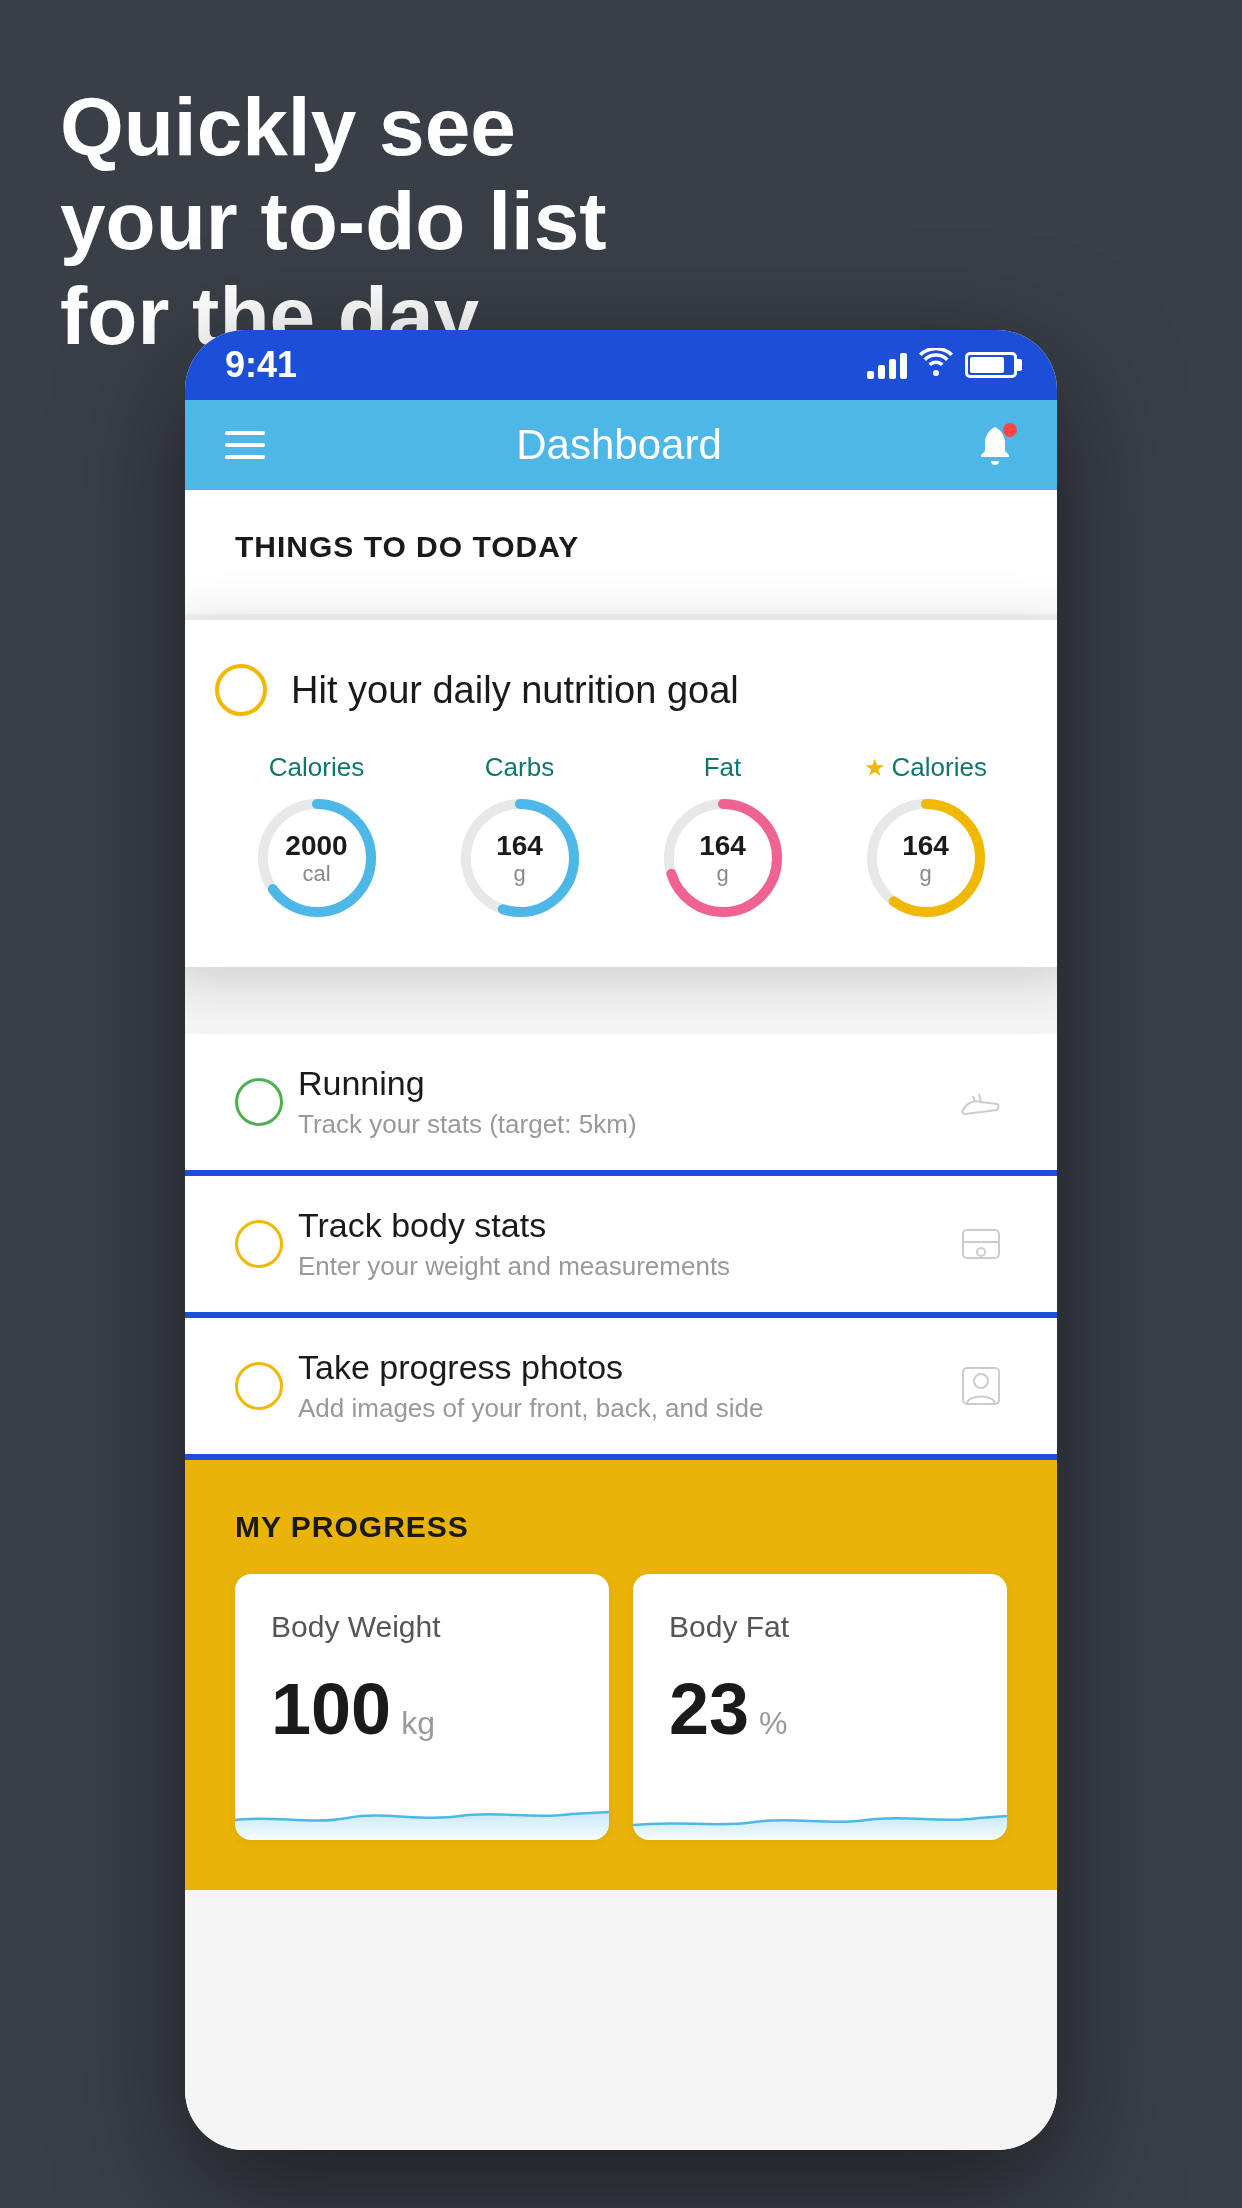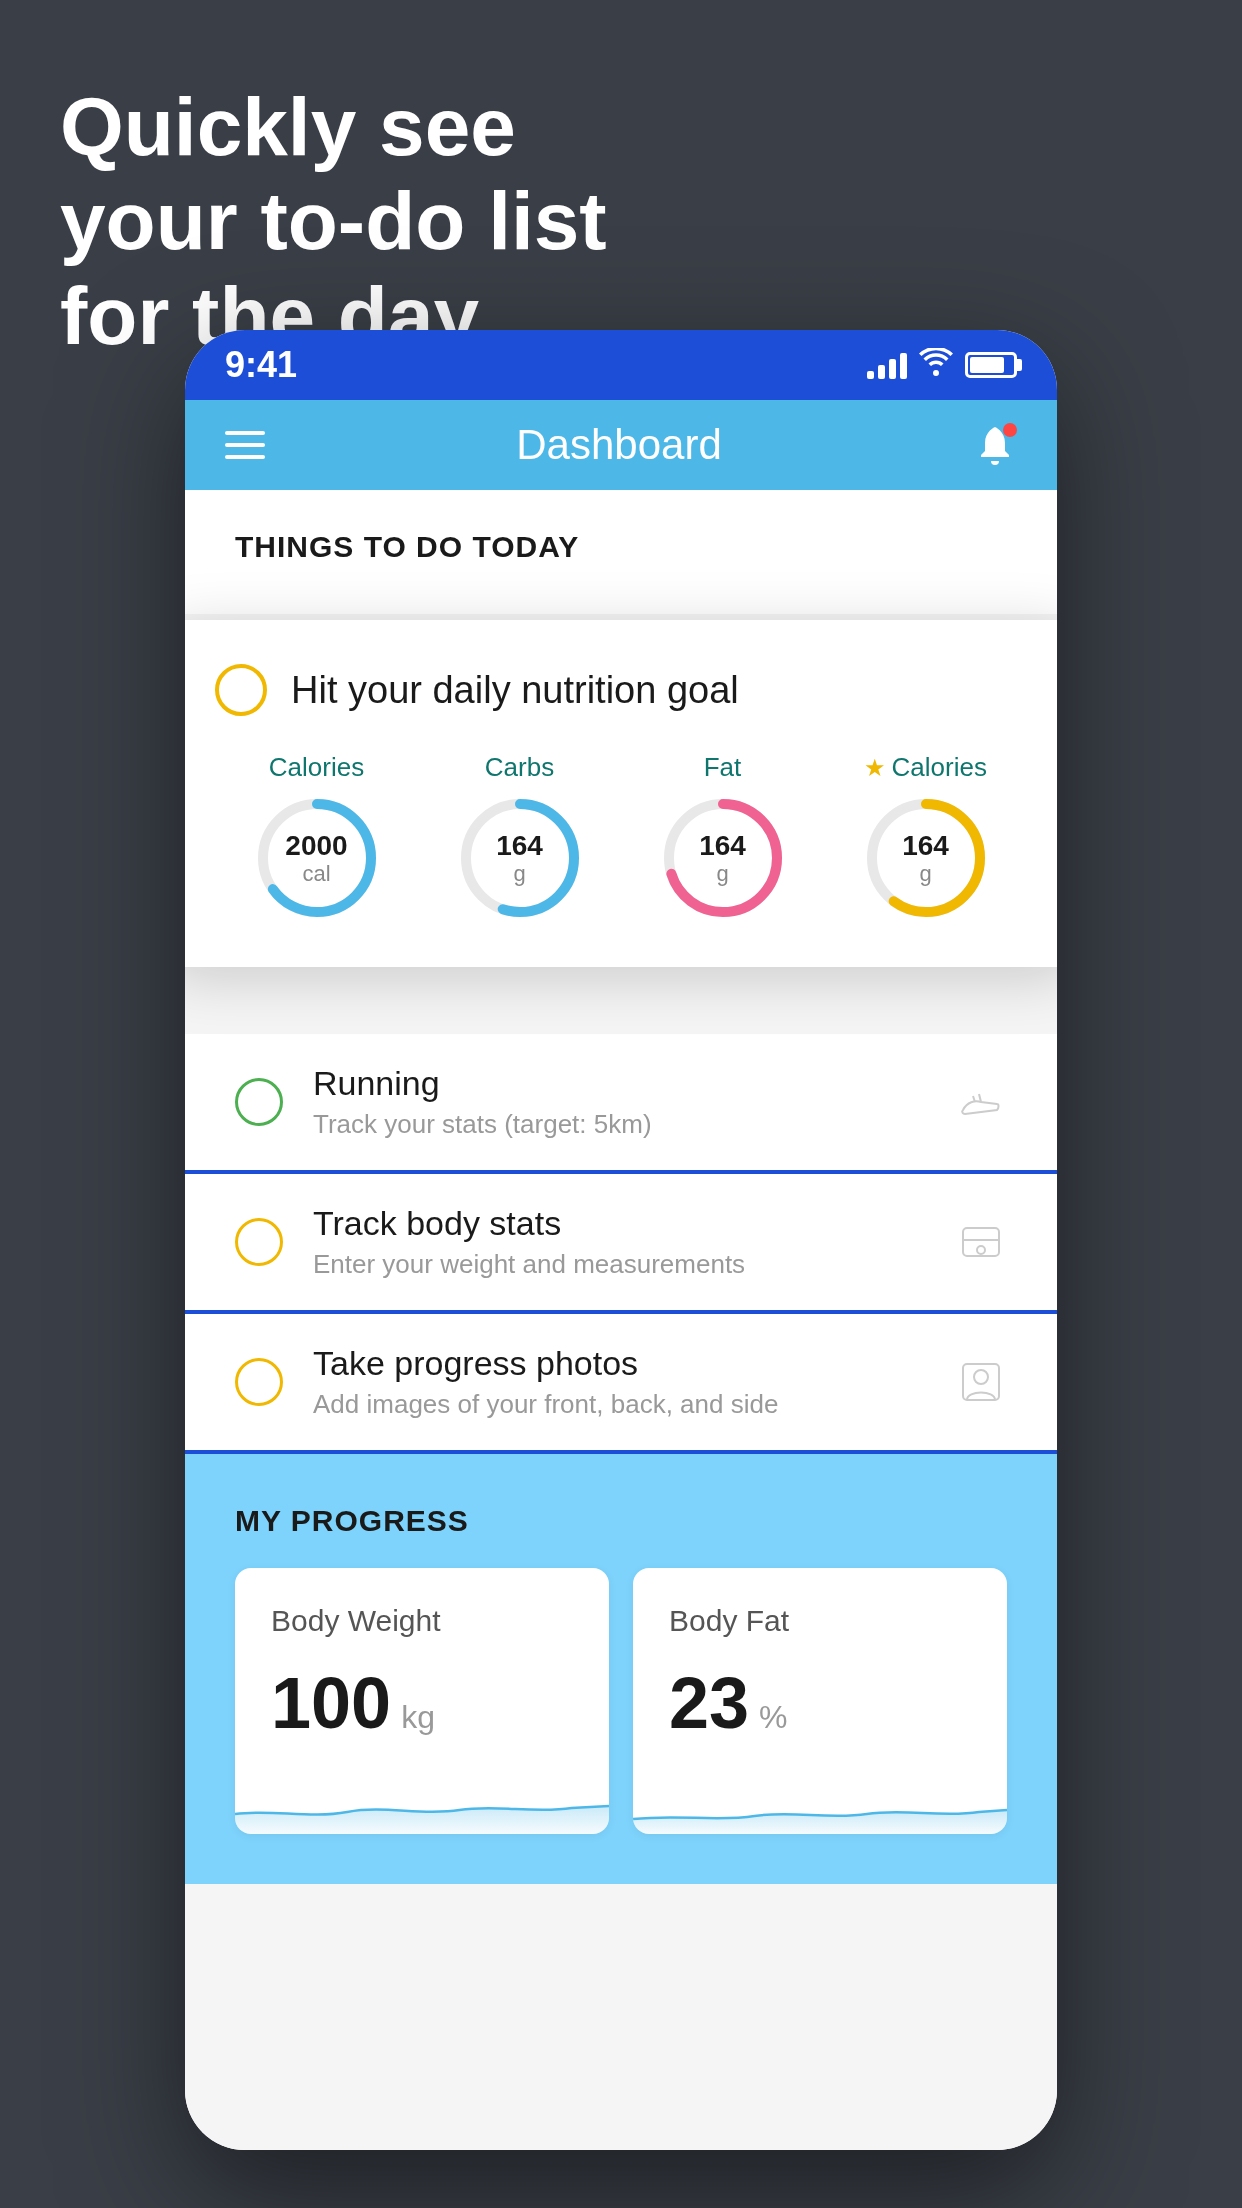--- a/index.html
+++ b/index.html
@@ -291,22 +291,22 @@
     
     .todo-list {
       background: #fff;
       margin-top: 420px;
     }
 
     .todo-item {
       display: flex;
       align-items: center;
       padding: 30px 50px;
-      border-bottom: 4px solid #1d4ed8;
-      gap: 30px;
+      border-bottom: 6px solid #1d4ed8;
+      gap: 15px;
     }
 
     .todo-circle {
       width: 48px;
       height: 48px;
       border-radius: 50%;
       border: 3px solid;
       flex-shrink: 0;
     }
     .todo-circle.green { border-color: #4caf50; background: transparent; }
@@ -340,21 +340,21 @@
       width: 44px;
       height: 44px;
       stroke: #ccc;
       fill: none;
       stroke-width: 2;
     }
 
     
     .progress-section {
       padding: 50px;
-      background: #7dd3fc;
+      background: #eab308;
     }
 
     .progress-title {
       font-size: 30px;
       font-weight: 800;
       color: #1a1a1a;
       letter-spacing: 1px;
       text-transform: uppercase;
       margin-bottom: 30px;
     }

